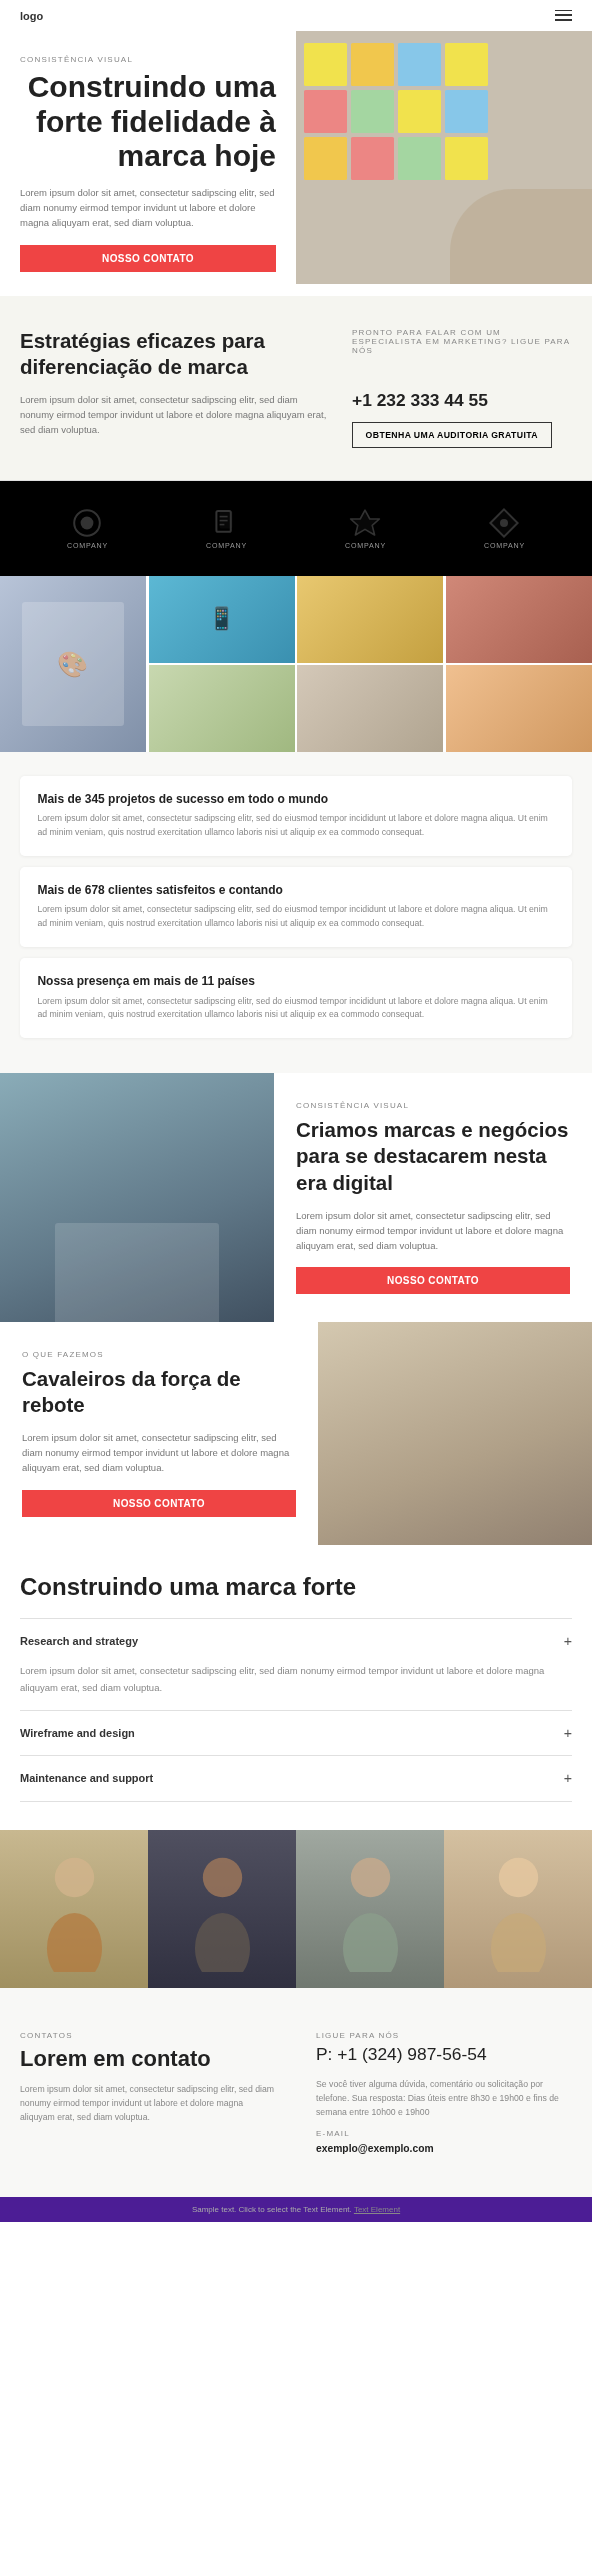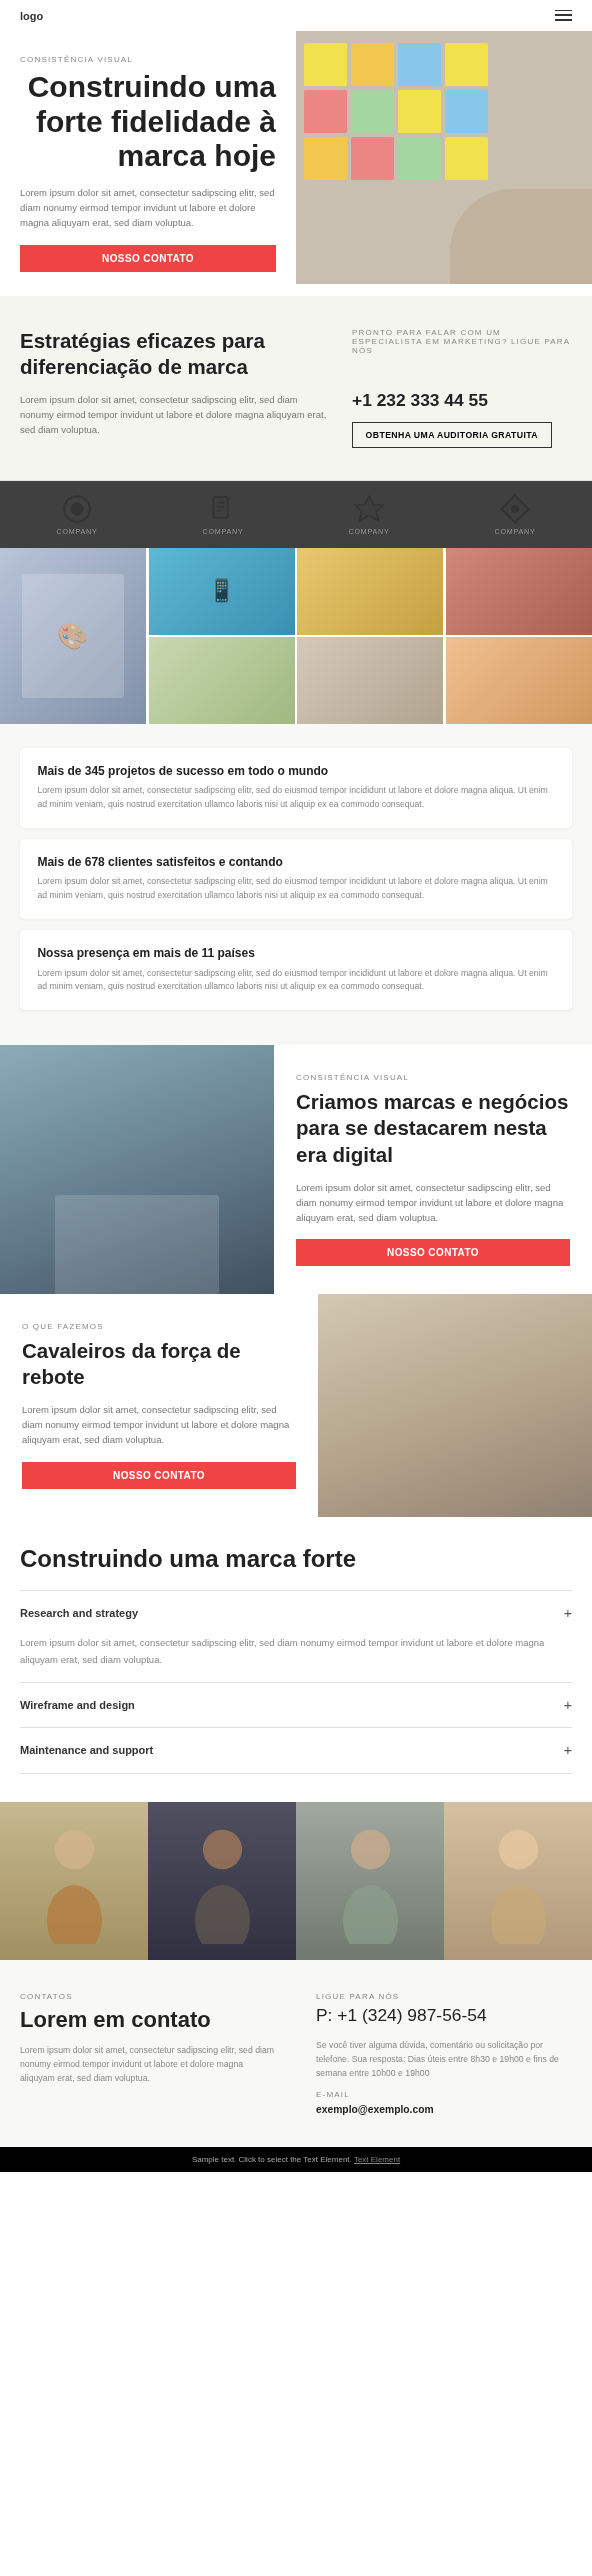--- a/index.html
+++ b/index.html
@@ -26,21 +26,21 @@
     .strategies { background: #f5f5f0; padding: 32px 20px; display: flex; gap: 24px; align-items: flex-start; }
     .strategies-left { flex: 1.4; }
     .strategies-right { flex: 1; text-align: left; }
     .strategies-title { font-size: 20.5px; font-weight: bold; line-height: 1.3; color: #222; margin-bottom: 11px; }
     .strategies-desc { font-size: 9.5px; color: #777; line-height: 1.6; }
     .strategies-label { font-size: 8px; text-transform: uppercase; letter-spacing: 1.2px; color: #888; margin-bottom: 6.3px; }
     .strategies-phone { font-size: 17.4px; font-weight: bold; color: #222; margin-bottom: 11px; margin-top: 35px; }
     .btn-outline { background: transparent; border: 1.6px solid #333; padding: 7.1px 12.6px; font-size: 8.7px; font-weight: bold; cursor: pointer; letter-spacing: 0.4px; }
 
     
-    .logos { display: flex; gap: 0; padding: 4px; background: #404040; border-top: 0.8px solid #e0e0e0; }
+    .logos { display: flex; gap: 0; padding: 18px; background: #000000; border-top: 0.8px solid #e0e0e0; }
     .logo-item { flex: 1; display: flex; align-items: center; justify-content: center; padding: 8px; }
     .logo-icon { display: flex; flex-direction: column; align-items: center; gap: 3.2px; }
     .logo-company-name { font-size: 7.1px; color: #999; letter-spacing: 0.8px; text-transform: uppercase; }
 
     
     .gallery { display: grid; grid-template-columns: repeat(4, 1fr); gap: 3.2px; height: 158px; }
 
     
     .stats { background: #f8f8f6; padding: 24px 20px; }
     .stat-item { background: #fff; border-radius: 4.7px; padding: 16px 17.4px; margin-bottom: 11px; box-shadow: 0 0.8px 3.2px rgba(0,0,0,0.06); }
@@ -69,34 +69,34 @@
 
     
     .team-photos { display: grid; grid-template-columns: repeat(4, 1fr); gap: 0; height: 158px; }
     .team-photo { overflow: hidden; }
     .tp1 { background: linear-gradient(180deg, #c8a882 0%, #a08060 100%); }
     .tp2 { background: linear-gradient(180deg, #504840 0%, #302820 100%); }
     .tp3 { background: linear-gradient(180deg, #909890 0%, #606860 100%); }
     .tp4 { background: linear-gradient(180deg, #d0b898 0%, #b09878 100%); }
 
     
-    .contact { display: flex; gap: 16px; padding: 32px 20px; background: #f8f8f6; }
+    .contact { display: flex; gap: 16px; padding: 43px 20px; background: #f8f8f6; }
     .contact-left { flex: 1; padding-right: 24px; }
     .contact-right { flex: 1; }
     .contact-label { font-size: 8px; text-transform: uppercase; letter-spacing: 1.2px; color: #888; margin-bottom: 6.3px; }
     .contact-title { font-size: 22px; font-weight: bold; color: #222; margin-bottom: 11px; }
     .contact-desc { font-size: 8.7px; color: #888; line-height: 1.6; }
     .contact-phone-label { font-size: 8px; text-transform: uppercase; letter-spacing: 1.2px; color: #888; margin-bottom: 4.7px; }
     .contact-phone { font-size: 17.4px; font-weight: normal; color: #222; margin-bottom: 12.6px; }
     .contact-email-label { font-size: 8px; text-transform: uppercase; letter-spacing: 1.2px; color: #888; margin-bottom: 4.7px; }
     .contact-email { font-size: 10.3px; font-weight: bold; color: #222; }
     .contact-email-desc { font-size: 8.7px; color: #888; line-height: 1.6; margin-bottom: 8px; }
 
     
-    .footer { padding: 8px 20px; background: #000000; text-align: center; }
+    .footer { padding: 8px 20px; background: #4c1d95; text-align: center; }
     .footer-text { font-size: 8px; color: #aaa; }
     .footer-link { font-size: 8px; color: #888; text-decoration: underline; }
 
     
     .gallery { display: grid; grid-template-columns: 1fr 1fr 1fr 1fr; grid-template-rows: 1fr 1fr; gap: 2.4px; height: 174px; }
     .gallery-item { overflow: hidden; }
     .gallery-item.span2-row { grid-row: span 2; }
 
   </style>
 </head>

